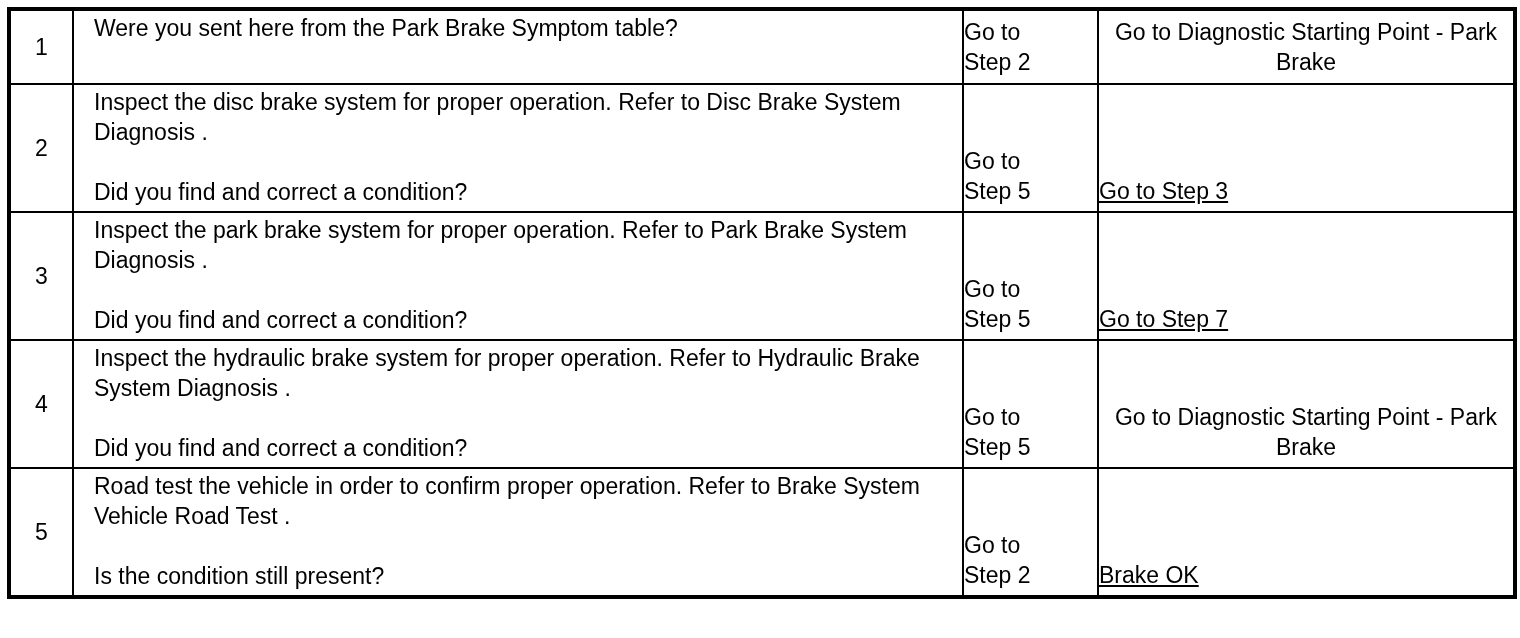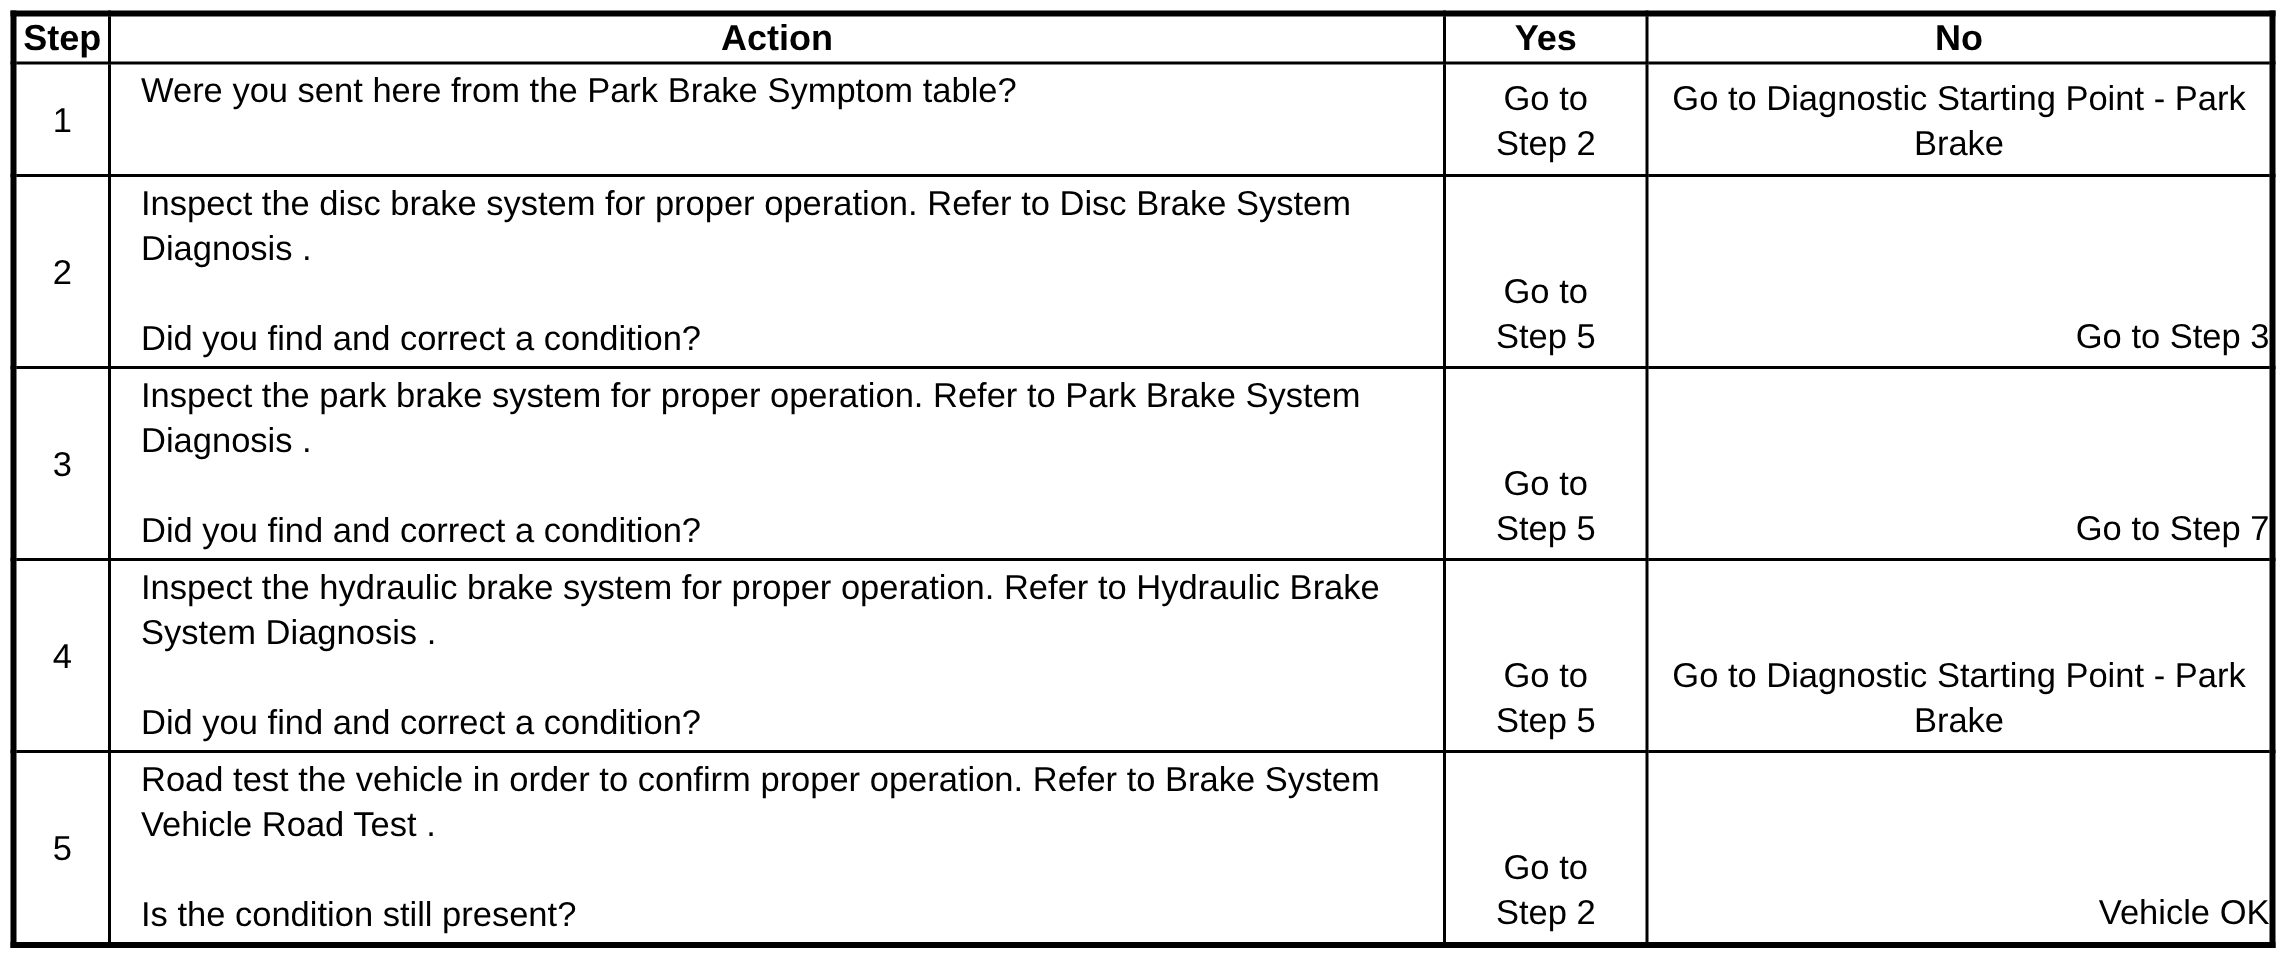--- a/index.html
+++ b/index.html
@@ -54,47 +54,40 @@
     text-align: center;
     vertical-align: middle;
   }
   td.action-cell {
     text-align: left;
     vertical-align: top;
     padding: 2px 8px 4px 20px;
     white-space: pre-line;
   }
   td.yes-cell {
-    text-align: center;
     white-space: pre-line;
   }
   td.no-cell { }
   .va-mid    { vertical-align: middle; }
   .va-bottom { vertical-align: bottom; padding-bottom: 5px; }
   .no-left   { text-align: center; padding-left: 8px; padding-right: 8px; }
-  .no-center { text-align: right; }
+  .no-center { text-align: left; text-decoration: underline; }
 </style>
 </head>
 <body>
 
 <div class="page">
   <table class="diag">
     <colgroup>
       <col class="c-step">
       <col class="c-action">
       <col class="c-yes">
       <col class="c-no">
     </colgroup>
     <tbody>
-      <tr>
-        <th>Step</th>
-        <th>Action</th>
-        <th>Yes</th>
-        <th>No</th>
-      </tr>
 
       <tr class="r1">
         <td class="step-cell">1</td>
         <td class="action-cell">Were you sent here from the Park Brake Symptom table?</td>
         <td class="yes-cell va-mid">Go to
 Step 2</td>
         <td class="no-cell no-left va-mid">Go to Diagnostic Starting Point - Park Brake</td>
       </tr>
 
       <tr class="r2">
@@ -127,17 +120,17 @@
         <td class="no-cell no-left va-bottom">Go to Diagnostic Starting Point - Park Brake</td>
       </tr>
 
       <tr class="r5">
         <td class="step-cell">5</td>
         <td class="action-cell">Road test the vehicle in order to confirm proper operation. Refer to Brake System Vehicle Road Test .
 
 Is the condition still present?</td>
         <td class="yes-cell va-bottom">Go to
 Step 2</td>
-        <td class="no-cell no-center va-bottom">Vehicle OK</td>
+        <td class="no-cell no-center va-bottom">Brake OK</td>
       </tr>
     </tbody>
   </table>
 </div>
 
 </body></html>

